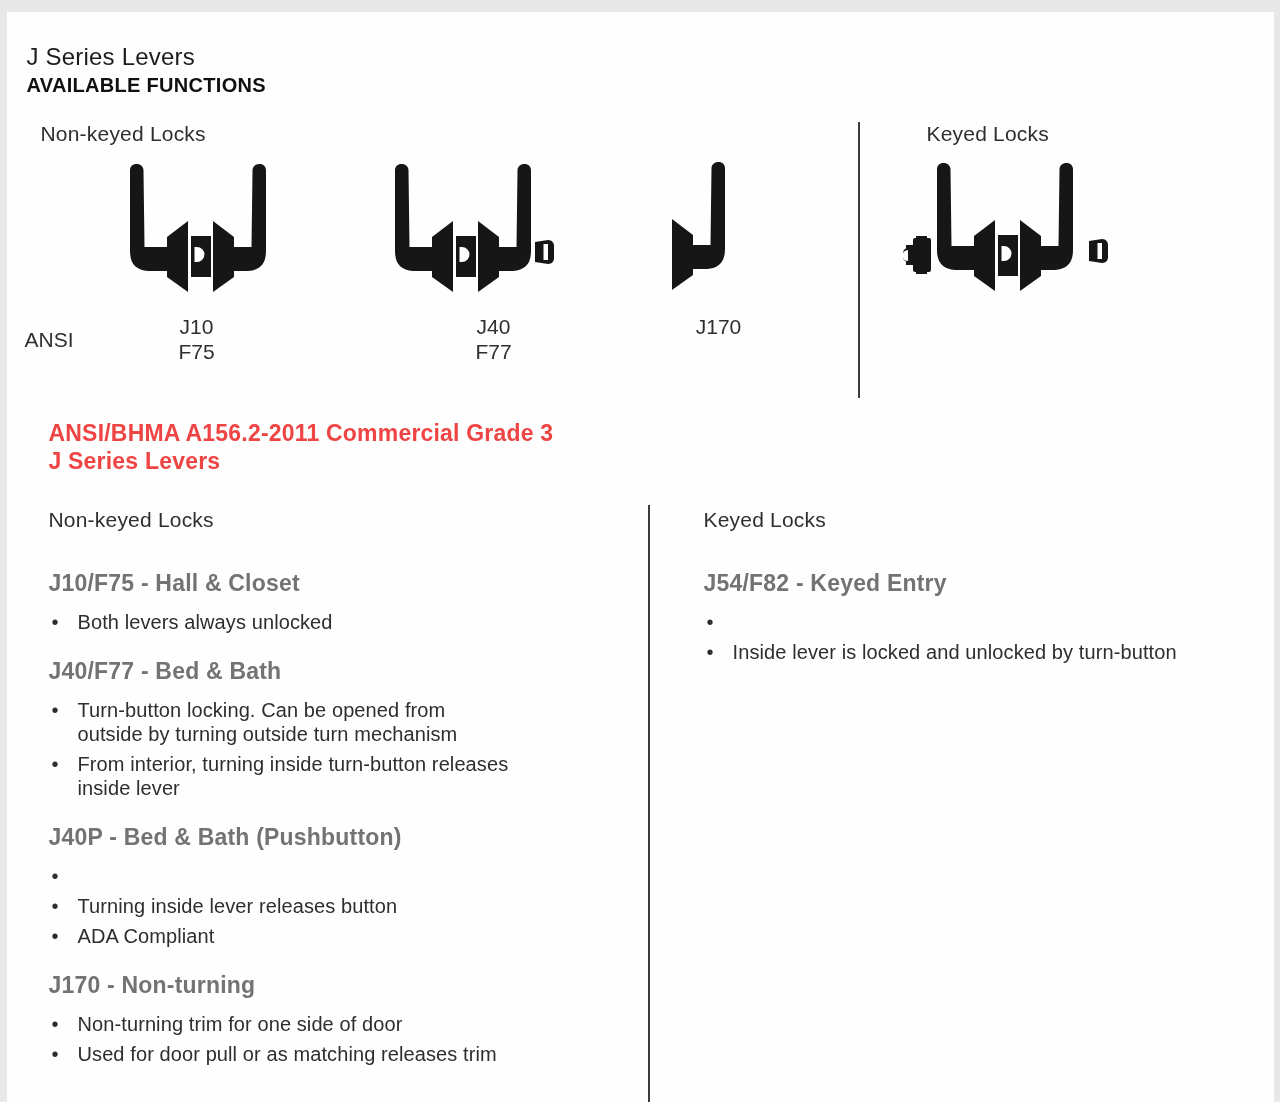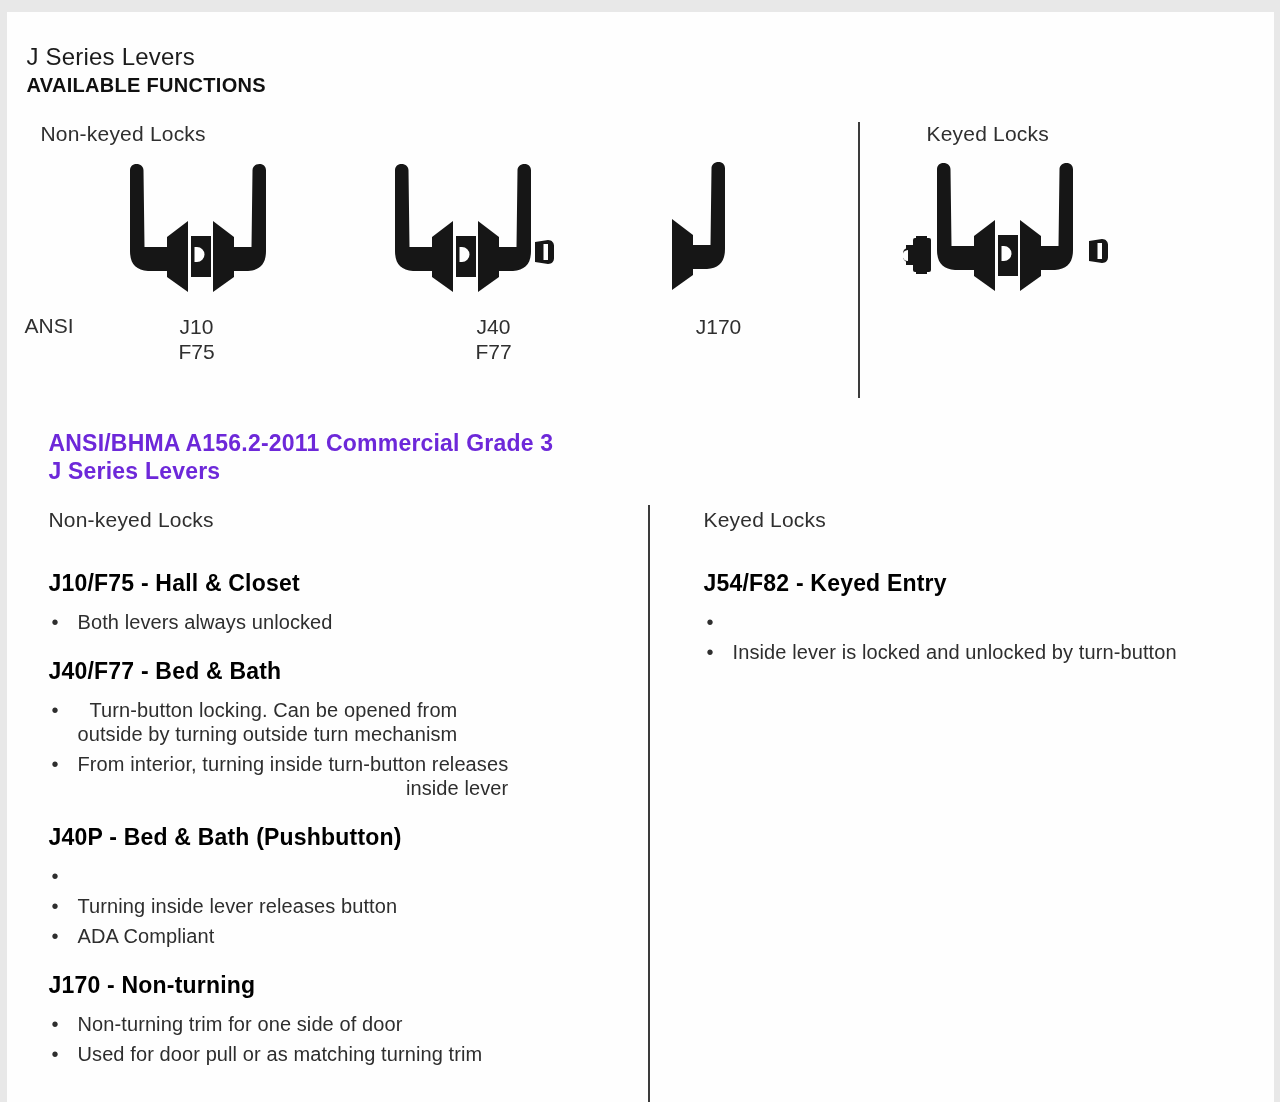--- a/index.html
+++ b/index.html
@@ -19,43 +19,43 @@
   .area-label.keyed{left:920px;}
   .vrule{position:absolute;background:#3c3c3c;width:2px;}
   .vrule.top{left:851px;top:110px;height:276px;}
   .vrule.bottom{left:641px;top:493px;height:599px;}
   .figure{position:absolute;top:152px;}
   .figure svg{display:block;}
   .fig-j10{left:120px;}
   .fig-j40{left:385px;}
   .fig-j170{left:662px;top:150px;}
   .fig-j54{left:896px;top:151px;}
-  .ansi-label{position:absolute;left:18px;top:302px;font-size:21px;color:#2f2f2f;}
+  .ansi-label{position:absolute;left:18px;top:316px;font-size:21px;color:#2f2f2f;}
   .fig-caption{position:absolute;top:302px;width:120px;text-align:center;
     font-size:21px;line-height:25px;color:#2f2f2f;}
   .cap-j10{left:130px;}
   .cap-j40{left:427px;}
   .cap-j170{left:652px;}
   .cap-j54{left:940px;}
   
-  .mid-heading{position:absolute;left:42px;top:417px;font-size:23px;line-height:28px;
-    font-weight:700;color:#6d28d9;letter-spacing:.2px;}
+  .mid-heading{position:absolute;left:42px;top:407px;font-size:23px;line-height:28px;
+    font-weight:700;color:#ef4444;letter-spacing:.2px;}
   
   .col{position:absolute;top:496px;}
   .col.left{left:42px;width:575px;}
   .col.right{left:697px;width:560px;}
   .col-label{font-size:21px;line-height:24px;color:#2f2f2f;letter-spacing:.2px;}
-  .group h3{font-size:23px;line-height:26px;font-weight:700;color:#000000;
+  .group h3{font-size:23px;line-height:26px;font-weight:700;color:#737373;
     margin:24px 0 14px 0;letter-spacing:.2px;}
   .group.first h3{margin-top:38px;}
   .group ul{list-style:none;margin:0;padding:0;}
   .group li{display:flex;align-items:flex-start;margin:0 0 6px 0;
     font-size:20px;line-height:24px;color:#2e2e2e;}
   .group li .dot{flex:0 0 26px;font-size:20px;line-height:24px;padding-left:3px;color:#2e2e2e;}
-  .group li .btx{white-space:pre-line;letter-spacing:.1px;text-align:right;}
+  .group li .btx{white-space:pre-line;letter-spacing:.1px;}
   .defs-holder{position:absolute;width:0;height:0;overflow:hidden;}
 </style>
 </head>
 <body>
 
 <div class="page">
 
   <svg class="defs-holder" aria-hidden="true">
     <defs>
       <g id="lever-pair" fill="#161616">
@@ -187,21 +187,21 @@
 
     <div class="group">
       <h3>J170 - Non-turning</h3>
       <ul>
         <li>
             <span class="dot">•</span>
             <span class="btx">Non-turning trim for one side of door</span>
           </li>
         <li>
             <span class="dot">•</span>
-            <span class="btx">Used for door pull or as matching turning trim</span>
+            <span class="btx">Used for door pull or as matching releases trim</span>
           </li>
       </ul>
     </div>
   </div>
 
   <div class="col right">
     <div class="col-label">Keyed Locks</div>
 
     <div class="group first">
       <h3>J54/F82 - Keyed Entry</h3>

